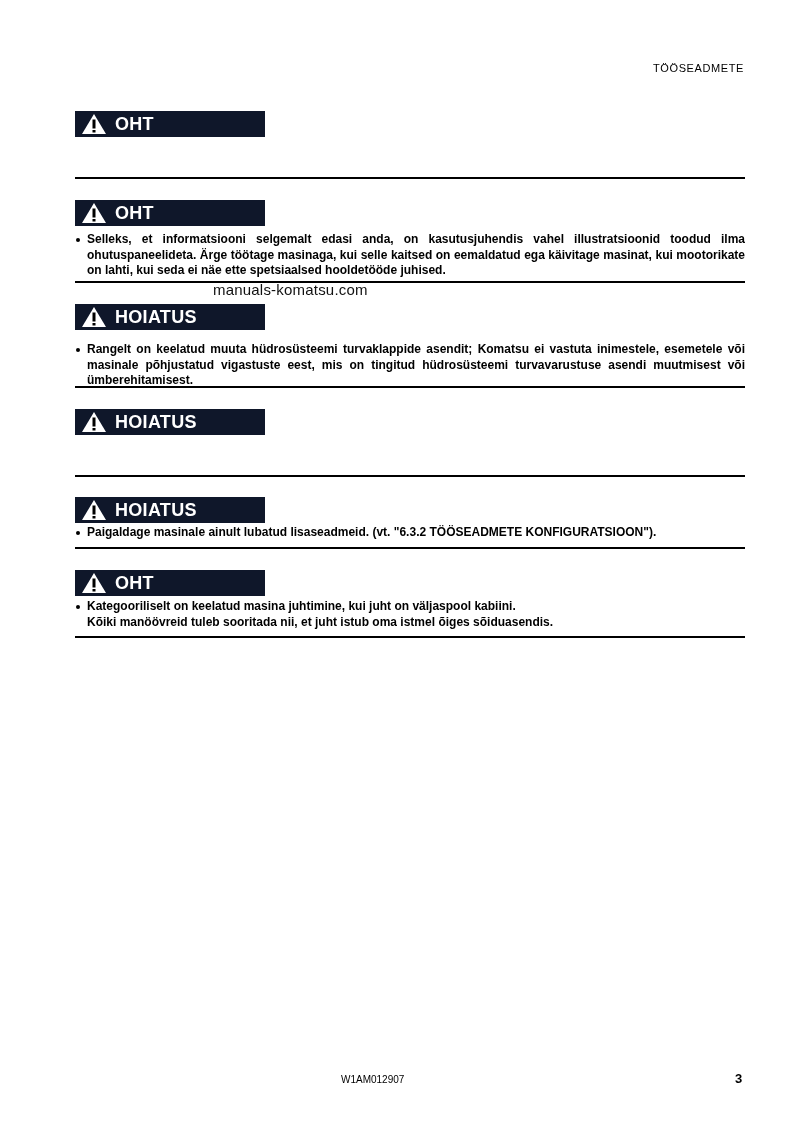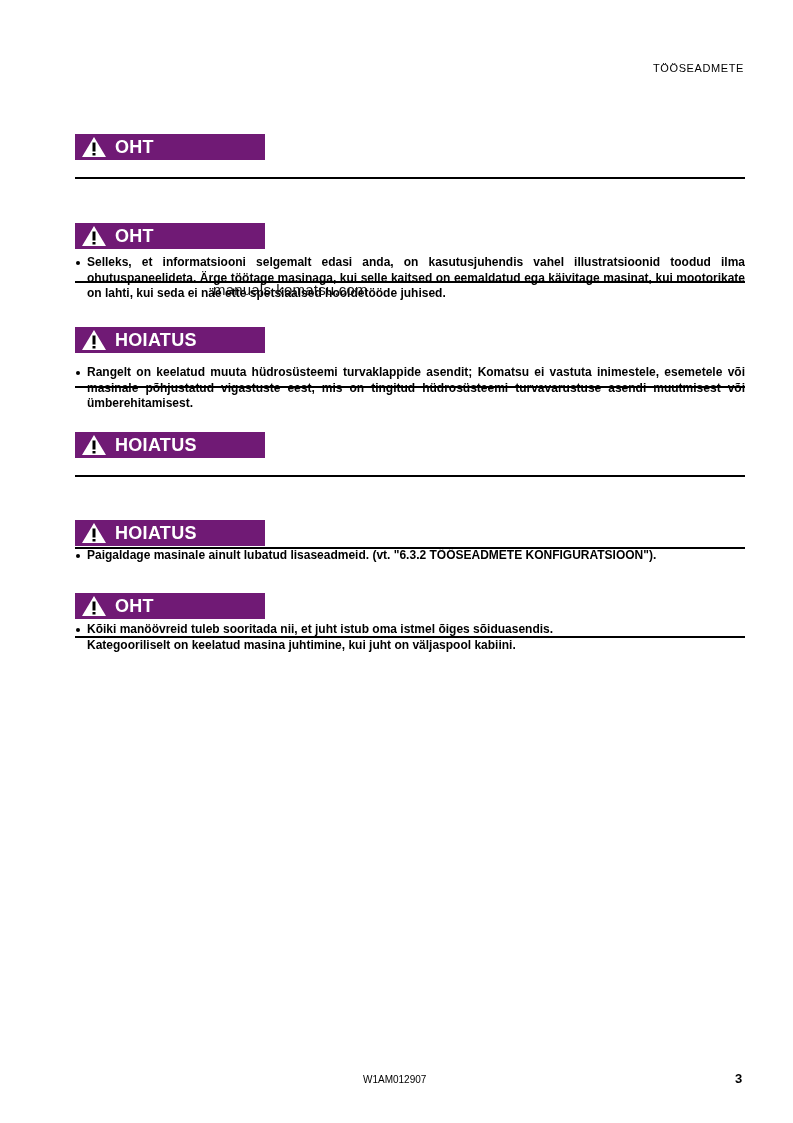--- a/index.html
+++ b/index.html
@@ -24,27 +24,26 @@
       font-family: "Liberation Sans", sans-serif;
     }
     .block {
       position: absolute;
       left: 75px;
       width: 670px;
     }
     .label-box {
       width: 190px;
       height: 26px;
-      background: #701a75;
+      background: #0f172a;
       color: #fff;
       display: flex;
       align-items: center;
       box-sizing: border-box;
       padding-left: 6px;
-      margin-top: 23px;
     }
     .label-box .warn-icon {
       width: 26px;
       height: 22px;
       display: inline-block;
       margin-right: 8px;
     }
     .label-box .label-text {
       font-weight: bold;
       font-size: 18px;
@@ -88,21 +87,21 @@
       position: absolute;
       left: 213px;
       top: 281px;
       font-size: 15px;
       font-family: "Liberation Sans", sans-serif;
       color: #111;
       letter-spacing: 0.2px;
     }
     .footer-code {
       position: absolute;
-      left: 363px;
+      left: 341px;
       top: 1074px;
       font-size: 10px;
       font-family: "Liberation Sans", sans-serif;
     }
     .footer-page {
       position: absolute;
       left: 735px;
       top: 1071px;
       font-size: 13px;
       font-weight: bold;
@@ -199,21 +198,21 @@
     <svg class="warn-icon" viewBox="0 0 26 22">
       <polygon points="13,1 25,21 1,21" fill="#fff"></polygon>
       <rect x="11.5" y="6.5" width="3" height="9" fill="#000"></rect>
       <rect x="11.5" y="17" width="3" height="2.5" fill="#000"></rect>
     </svg>
     <span class="label-text">OHT</span>
   </div>
   <div class="body-text" style="margin-top:3px;">
     <div class="bullet-item">
       <span class="bullet"></span>
+      <p>Kategooriliselt on keelatud masina juhtimine, kui juht on väljaspool kabiini.</p>
       <p>Kõiki manöövreid tuleb sooritada nii, et juht istub oma istmel õiges sõiduasendis.</p>
-      <p>Kategooriliselt on keelatud masina juhtimine, kui juht on väljaspool kabiini.</p>
     </div>
   </div>
   <div class="rule" style="top:66px;"></div>
 </div>
 
 <div class="footer-code">W1AM012907</div>
 <div class="footer-page">3</div>
 
 </body></html>

